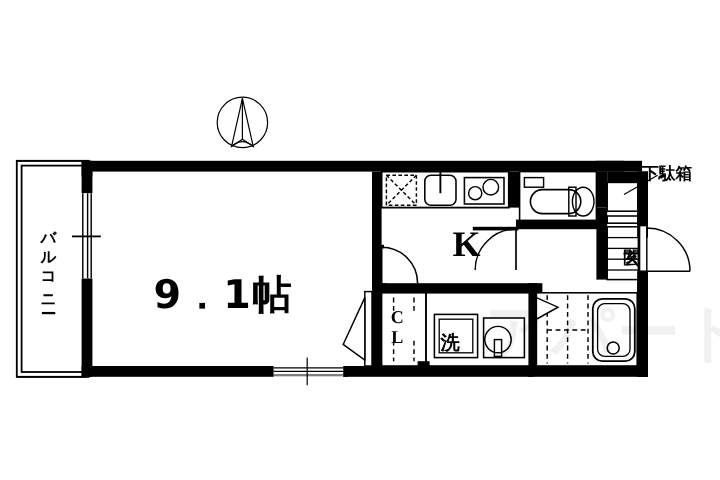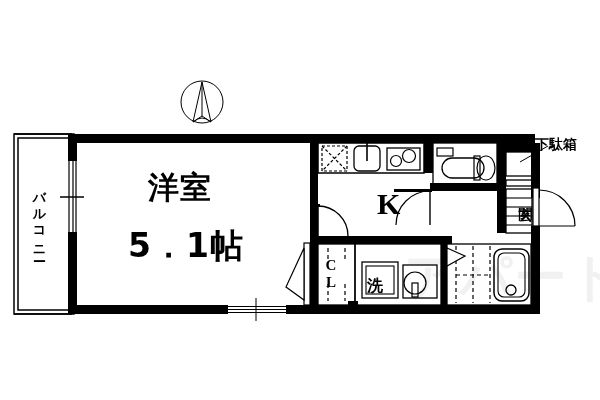--- a/index.html
+++ b/index.html
@@ -313,22 +313,21 @@
     </g>
 
     <g fill="#000">
       <rect x="310" y="236" width="12" height="8"></rect>
       <rect x="440" y="236" width="12" height="8"></rect>
       <rect x="348" y="301" width="10" height="4"></rect>
     </g>
 
   </svg>
 
-  <div class="lbl" id="label-room-name">洋室</div>
-  <div class="lbl" id="label-room-size">5．1帖</div>
+  <div class="lbl" id="label-room-size">9．1帖</div>
   <div class="lbl lbl-v" id="label-balcony">バルコニー</div>
   <div class="lbl" id="label-kitchen">K</div>
   <div class="lbl lbl-v" id="label-closet">CL</div>
   <div class="lbl" id="label-washer">洗</div>
   <div class="lbl lbl-v" id="label-genkan">玄関</div>
   <div class="lbl" id="label-shoebox">下駄箱</div>
 
 </div>
 
 </body></html>

